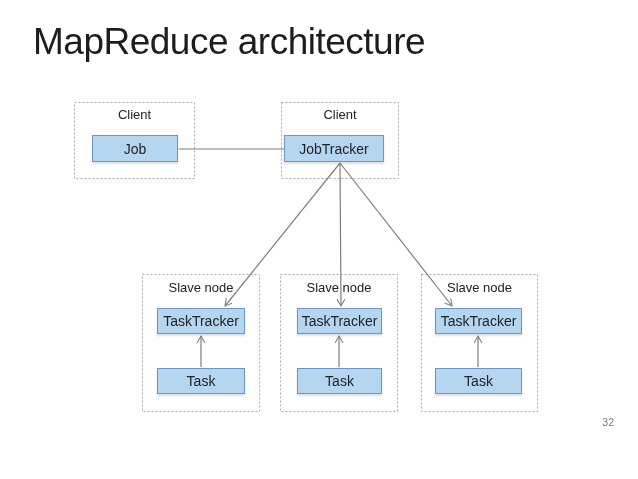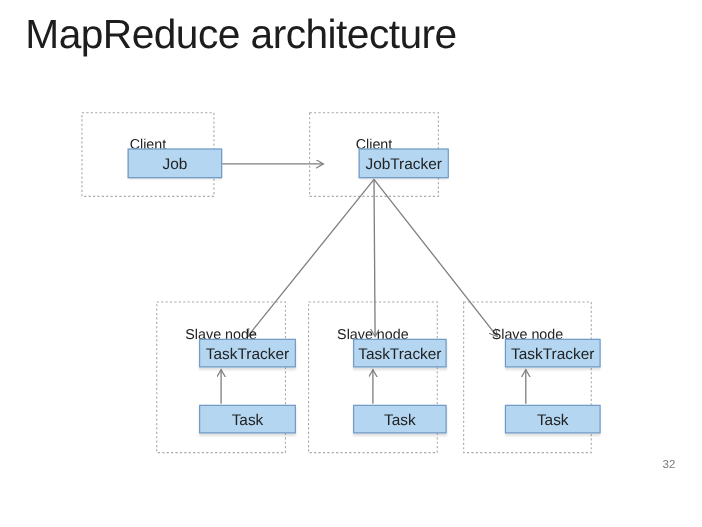--- a/index.html
+++ b/index.html
@@ -12,21 +12,21 @@
     position: relative;
     width: 638px;
     height: 479px;
     background: var(--background, #ffffff);
     overflow: hidden;
   }
   .title {
     position: absolute;
     left: 23px;
     top: 11px;
-    margin: 0;
+    margin: 10px;
     font-size: 37px;
     font-weight: 300;
     letter-spacing: -0.5px;
     color: var(--title-text, #1d1d1d);
     white-space: nowrap;
   }
   .canvas {
     position: absolute;
     left: 0;
     top: 0;
@@ -49,42 +49,40 @@
     stroke-width: 1.1;
     fill: none;
   }
   .group-label {
     position: absolute;
     font-size: 13px;
     color: var(--label-text, #222222);
     text-align: center;
     line-height: 13px;
     pointer-events: none;
-    margin-top: 16px;
   }
   #client-label { left: 74px;  top: 108px; width: 121px; }
   #master-label { left: 281px; top: 108px; width: 118px; }
   #slave1-label { left: 142px; top: 281px; width: 118px; }
   #slave2-label { left: 280px; top: 281px; width: 118px; }
   #slave3-label { left: 421px; top: 281px; width: 117px; }
   .node {
     position: absolute;
     box-sizing: border-box;
     background: var(--node-fill, #b4d6f1);
     border: 1.5px solid var(--node-border, #6e96c3);
     box-shadow: 0 2px 2px rgba(80, 80, 80, 0.18);
     display: flex;
     align-items: center;
     justify-content: center;
     font-size: 14px;
     color: var(--label-text, #222222);
-    margin-left: 24px;
   }
   #job-node        { left: 92px;  top: 135px; width: 86px; height: 27px; }
-  #jobtracker-node { left: 302px; top: 135px; width: 82px; height: 27px; }
+  #jobtracker-node { left: 284px; top: 135px; width: 100px; height: 27px; }
   #tasktracker-node-1 { left: 157px; top: 308px; width: 88px; height: 26px; }
   #tasktracker-node-2 { left: 297px; top: 308px; width: 85px; height: 26px; }
   #tasktracker-node-3 { left: 435px; top: 308px; width: 87px; height: 26px; }
   #task-node-1 { left: 157px; top: 368px; width: 88px; height: 26px; }
   #task-node-2 { left: 297px; top: 368px; width: 85px; height: 26px; }
   #task-node-3 { left: 435px; top: 368px; width: 87px; height: 26px; }
   .page-number {
     position: absolute;
     top: 416px;
     right: 24px;

